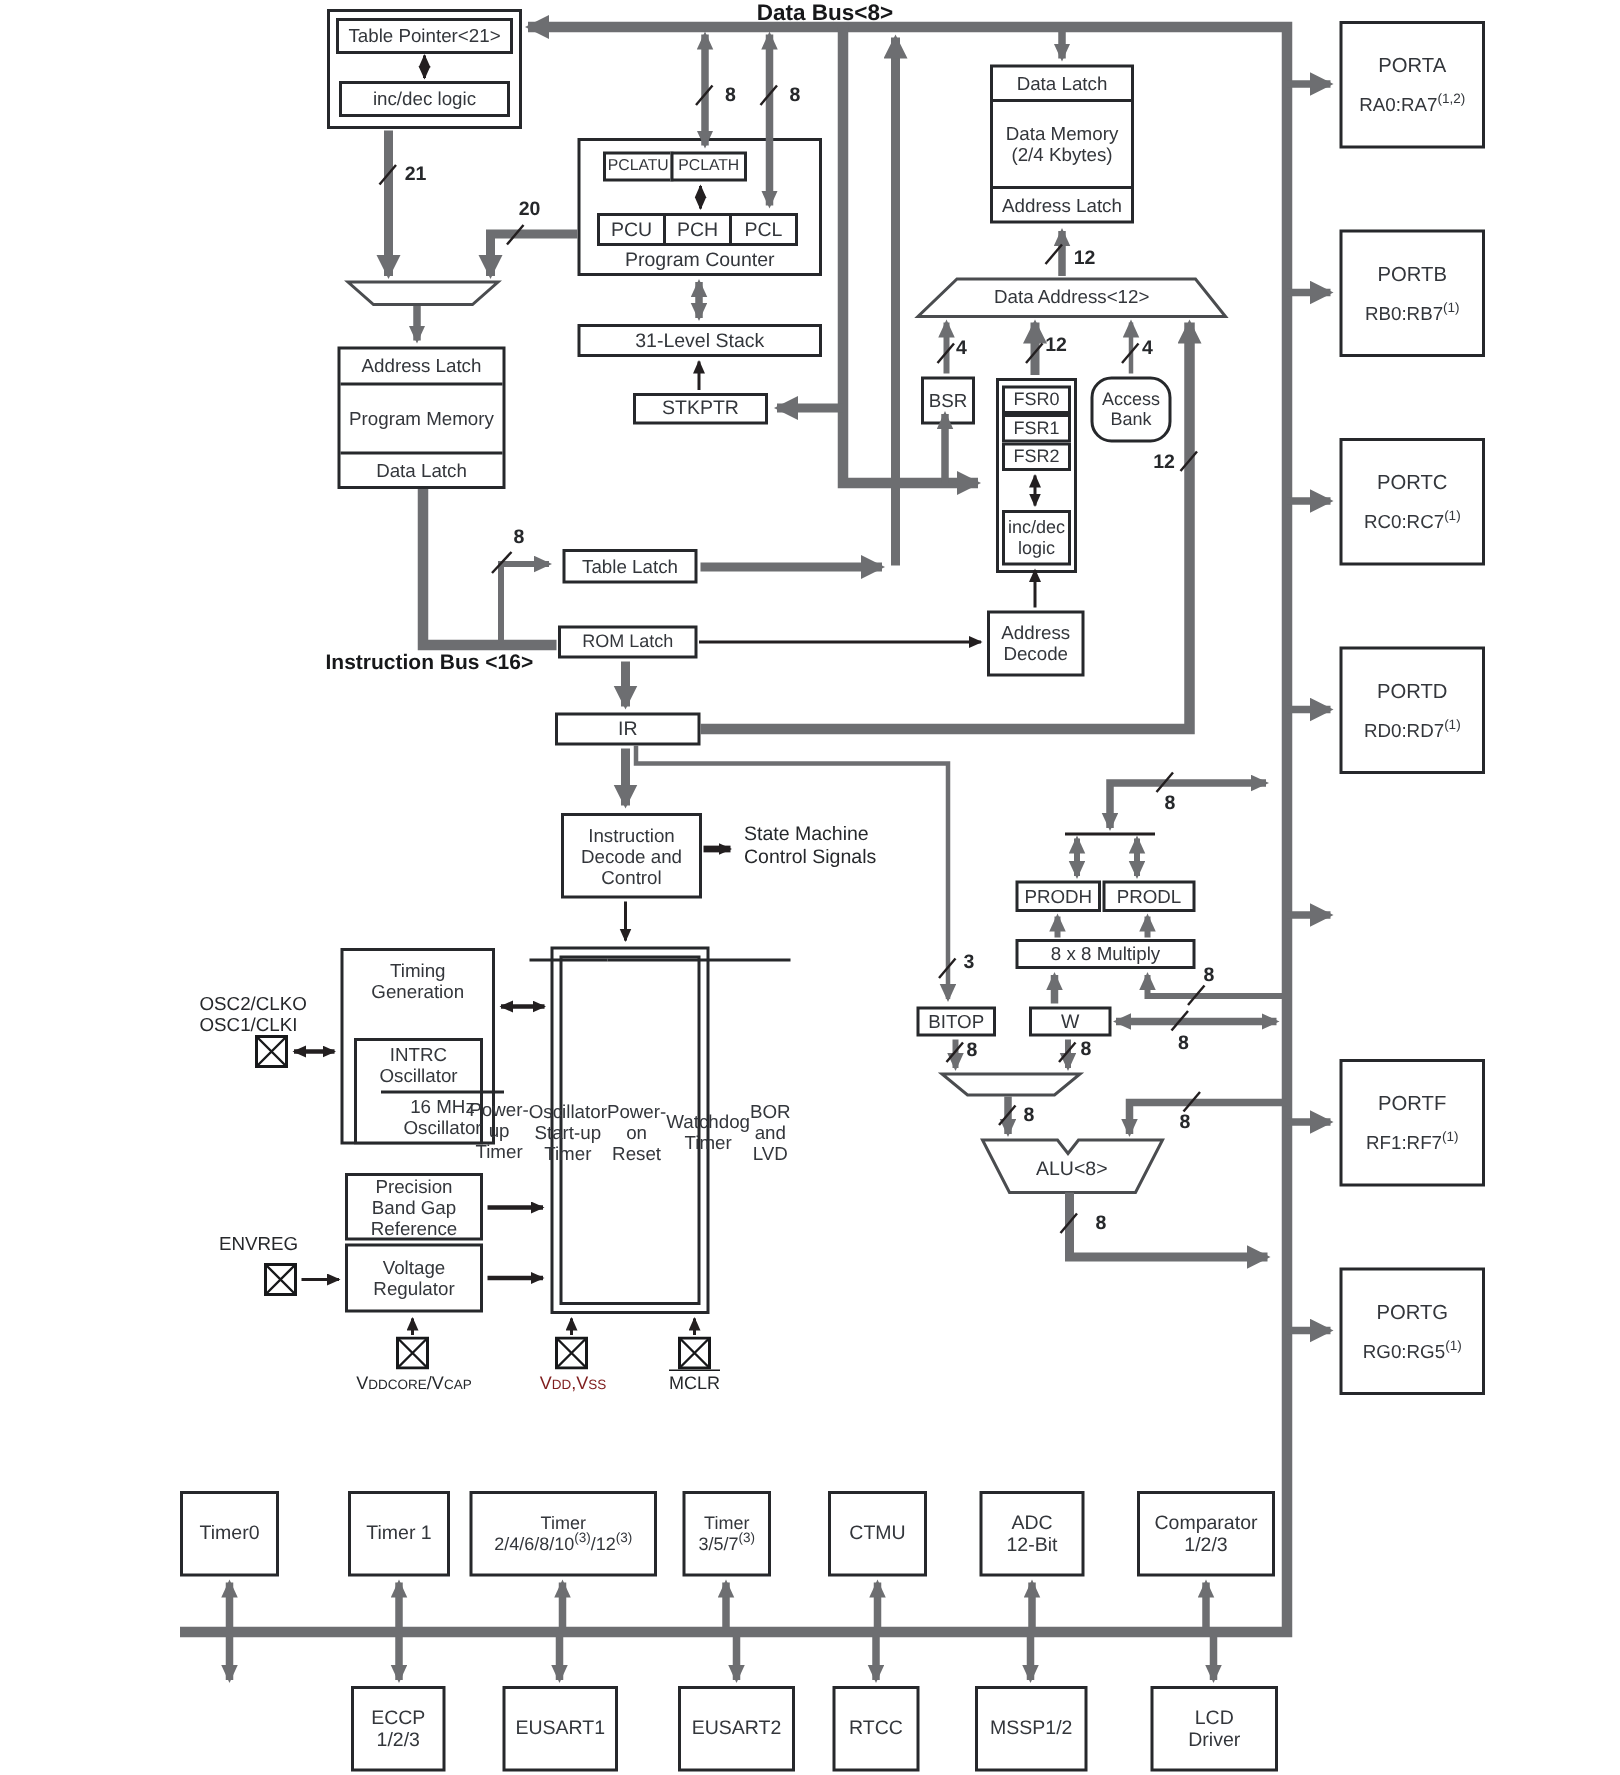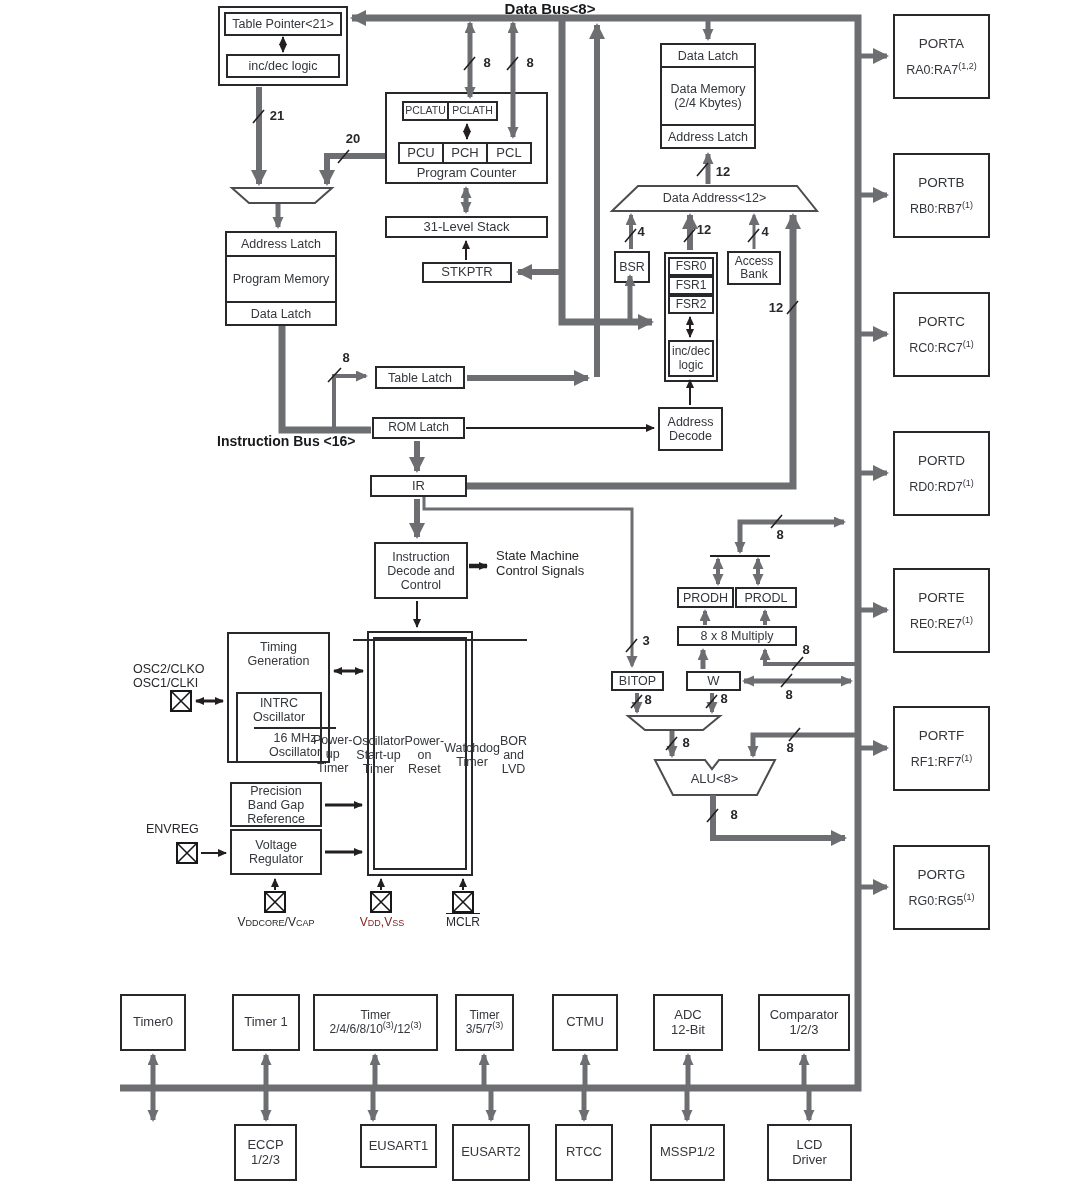--- a/index.html
+++ b/index.html
@@ -83,21 +83,21 @@
   <div class="lbl ctr f125" style="left:612px;top:191px;width:205px;">Data Address&lt;12&gt;</div>
   <div class="b f125" style="left:614px;top:251px;width:36px;height:32px;">BSR</div>
 
   <div class="b grp" style="left:664px;top:252px;width:54px;height:130px;"></div>
   <div class="b f12" style="left:668px;top:257px;width:46px;height:19px;">FSR0</div>
   <div class="b f12" style="left:668px;top:276px;width:46px;height:19px;">FSR1</div>
   <div class="b f12" style="left:668px;top:295px;width:46px;height:19px;">FSR2</div>
   <div class="b f12" style="left:668px;top:340px;width:46px;height:37px;">inc/dec
 logic</div>
 
-  <div class="b f12" style="left:727px;top:251px;width:54px;height:34px;">Access
+  <div class="b f12" style="left:727px;top:251px;width:54px;height:44px;border-radius:14px;">Access
 Bank</div>
   <div class="b f125" style="left:658px;top:407px;width:65px;height:44px;">Address
 Decode</div>
 
   <div class="b f125" style="left:677px;top:587px;width:57px;height:21px;">PRODH</div>
   <div class="b f125" style="left:735px;top:587px;width:62px;height:21px;">PRODL</div>
   <div class="b f125" style="left:677px;top:626px;width:120px;height:20px;">8 x 8 Multiply</div>
   <div class="b f125" style="left:611px;top:671px;width:53px;height:20px;">BITOP</div>
   <div class="b" style="left:686px;top:671px;width:55px;height:20px;">W</div>
   <div class="lbl ctr" style="left:662px;top:771px;width:105px;font-size:13px;">ALU&lt;8&gt;</div>
@@ -157,21 +157,20 @@
       </svg></div>
 
   <div class="lbl ctr" style="left:220px;top:915px;width:112px;font-size:12px;color:#26282b;"><span>V</span><span class="smv">DDCORE</span><span>/V</span><span class="smv">CAP</span></div>
   <div class="lbl ctr" style="left:342px;top:915px;width:80px;font-size:12px;color:#7f1d1d;"><span>V</span><span class="smv">DD</span><span>,V</span><span class="smv">SS</span></div>
   <div class="lbl ctr" style="left:436px;top:915px;width:54px;font-size:12px;color:#26282b;"><span class="ovl">MCLR</span></div>
 
   <div class="b port" style="top:14px;"><div>PORTA</div><div class="rng"><span>RA0:RA7</span><sup>(1,2)</sup></div></div>
   <div class="b port" style="top:153px;"><div>PORTB</div><div class="rng"><span>RB0:RB7</span><sup>(1)</sup></div></div>
   <div class="b port" style="top:292px;"><div>PORTC</div><div class="rng"><span>RC0:RC7</span><sup>(1)</sup></div></div>
   <div class="b port" style="top:431px;"><div>PORTD</div><div class="rng"><span>RD0:RD7</span><sup>(1)</sup></div></div>
-  <div class="b port" style="top:568px;"><div>PORTE</div><div class="rng"><span>RE0:RE7</span><sup>(1)</sup></div></div>
   <div class="b port" style="top:706px;"><div>PORTF</div><div class="rng"><span>RF1:RF7</span><sup>(1)</sup></div></div>
   <div class="b port" style="top:845px;"><div>PORTG</div><div class="rng"><span>RG0:RG5</span><sup>(1)</sup></div></div>
 
   <div class="b" style="left:120px;top:994px;width:66px;height:57px;">Timer0</div>
   <div class="b" style="left:232px;top:994px;width:68px;height:57px;">Timer 1</div>
   <div class="b f12" style="left:313px;top:994px;width:125px;height:57px;flex-direction:column;">
     <div>Timer</div>
     <div><span>2/4/6/8/10</span><sup>(3)</sup><span>/12</span><sup>(3)</sup></div>
   </div>
   <div class="b f12" style="left:455px;top:994px;width:59px;height:57px;flex-direction:column;">
@@ -179,21 +178,21 @@
     <div><span>3/5/7</span><sup>(3)</sup></div>
   </div>
   <div class="b" style="left:552px;top:994px;width:66px;height:57px;">CTMU</div>
   <div class="b" style="left:653px;top:994px;width:70px;height:57px;">ADC
 12-Bit</div>
   <div class="b" style="left:758px;top:994px;width:92px;height:57px;">Comparator
 1/2/3</div>
 
   <div class="b" style="left:234px;top:1124px;width:63px;height:57px;">ECCP
 1/2/3</div>
-  <div class="b" style="left:335px;top:1124px;width:77px;height:44px;margin-left:25px;">EUSART1</div>
+  <div class="b" style="left:335px;top:1124px;width:77px;height:57px;">EUSART1</div>
   <div class="b" style="left:452px;top:1124px;width:78px;height:57px;">EUSART2</div>
   <div class="b" style="left:555px;top:1124px;width:58px;height:57px;">RTCC</div>
   <div class="b" style="left:650px;top:1124px;width:75px;height:57px;">MSSP1/2</div>
   <div class="b" style="left:767px;top:1124px;width:85px;height:57px;">LCD
 Driver</div>
 
   <div class="num" style="left:264px;top:108px;">21</div>
   <div class="num" style="left:340px;top:131px;">20</div>
   <div class="num" style="left:474px;top:55px;">8</div>
   <div class="num" style="left:517px;top:55px;">8</div>

